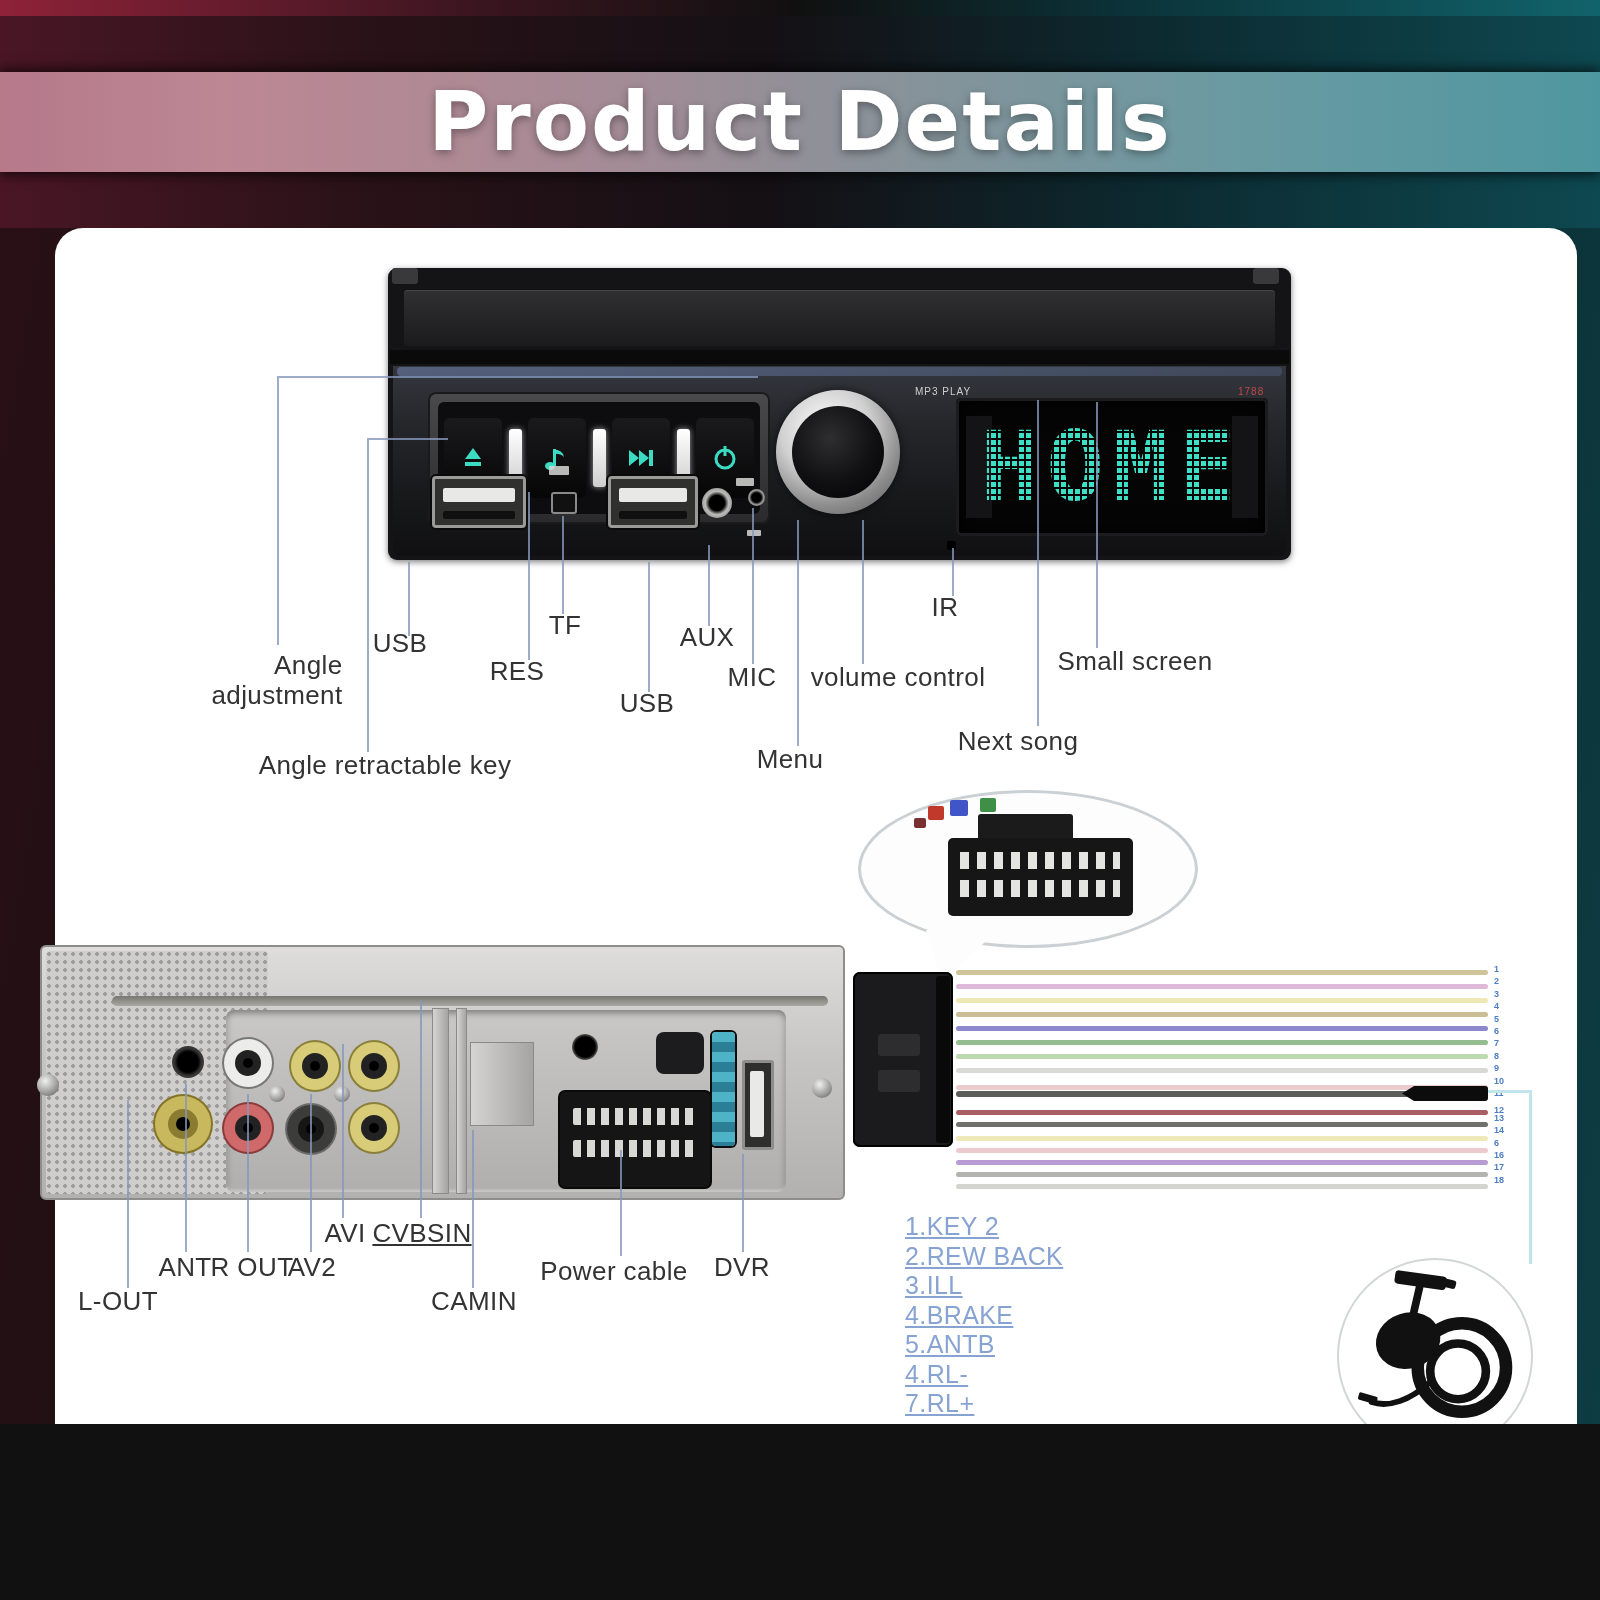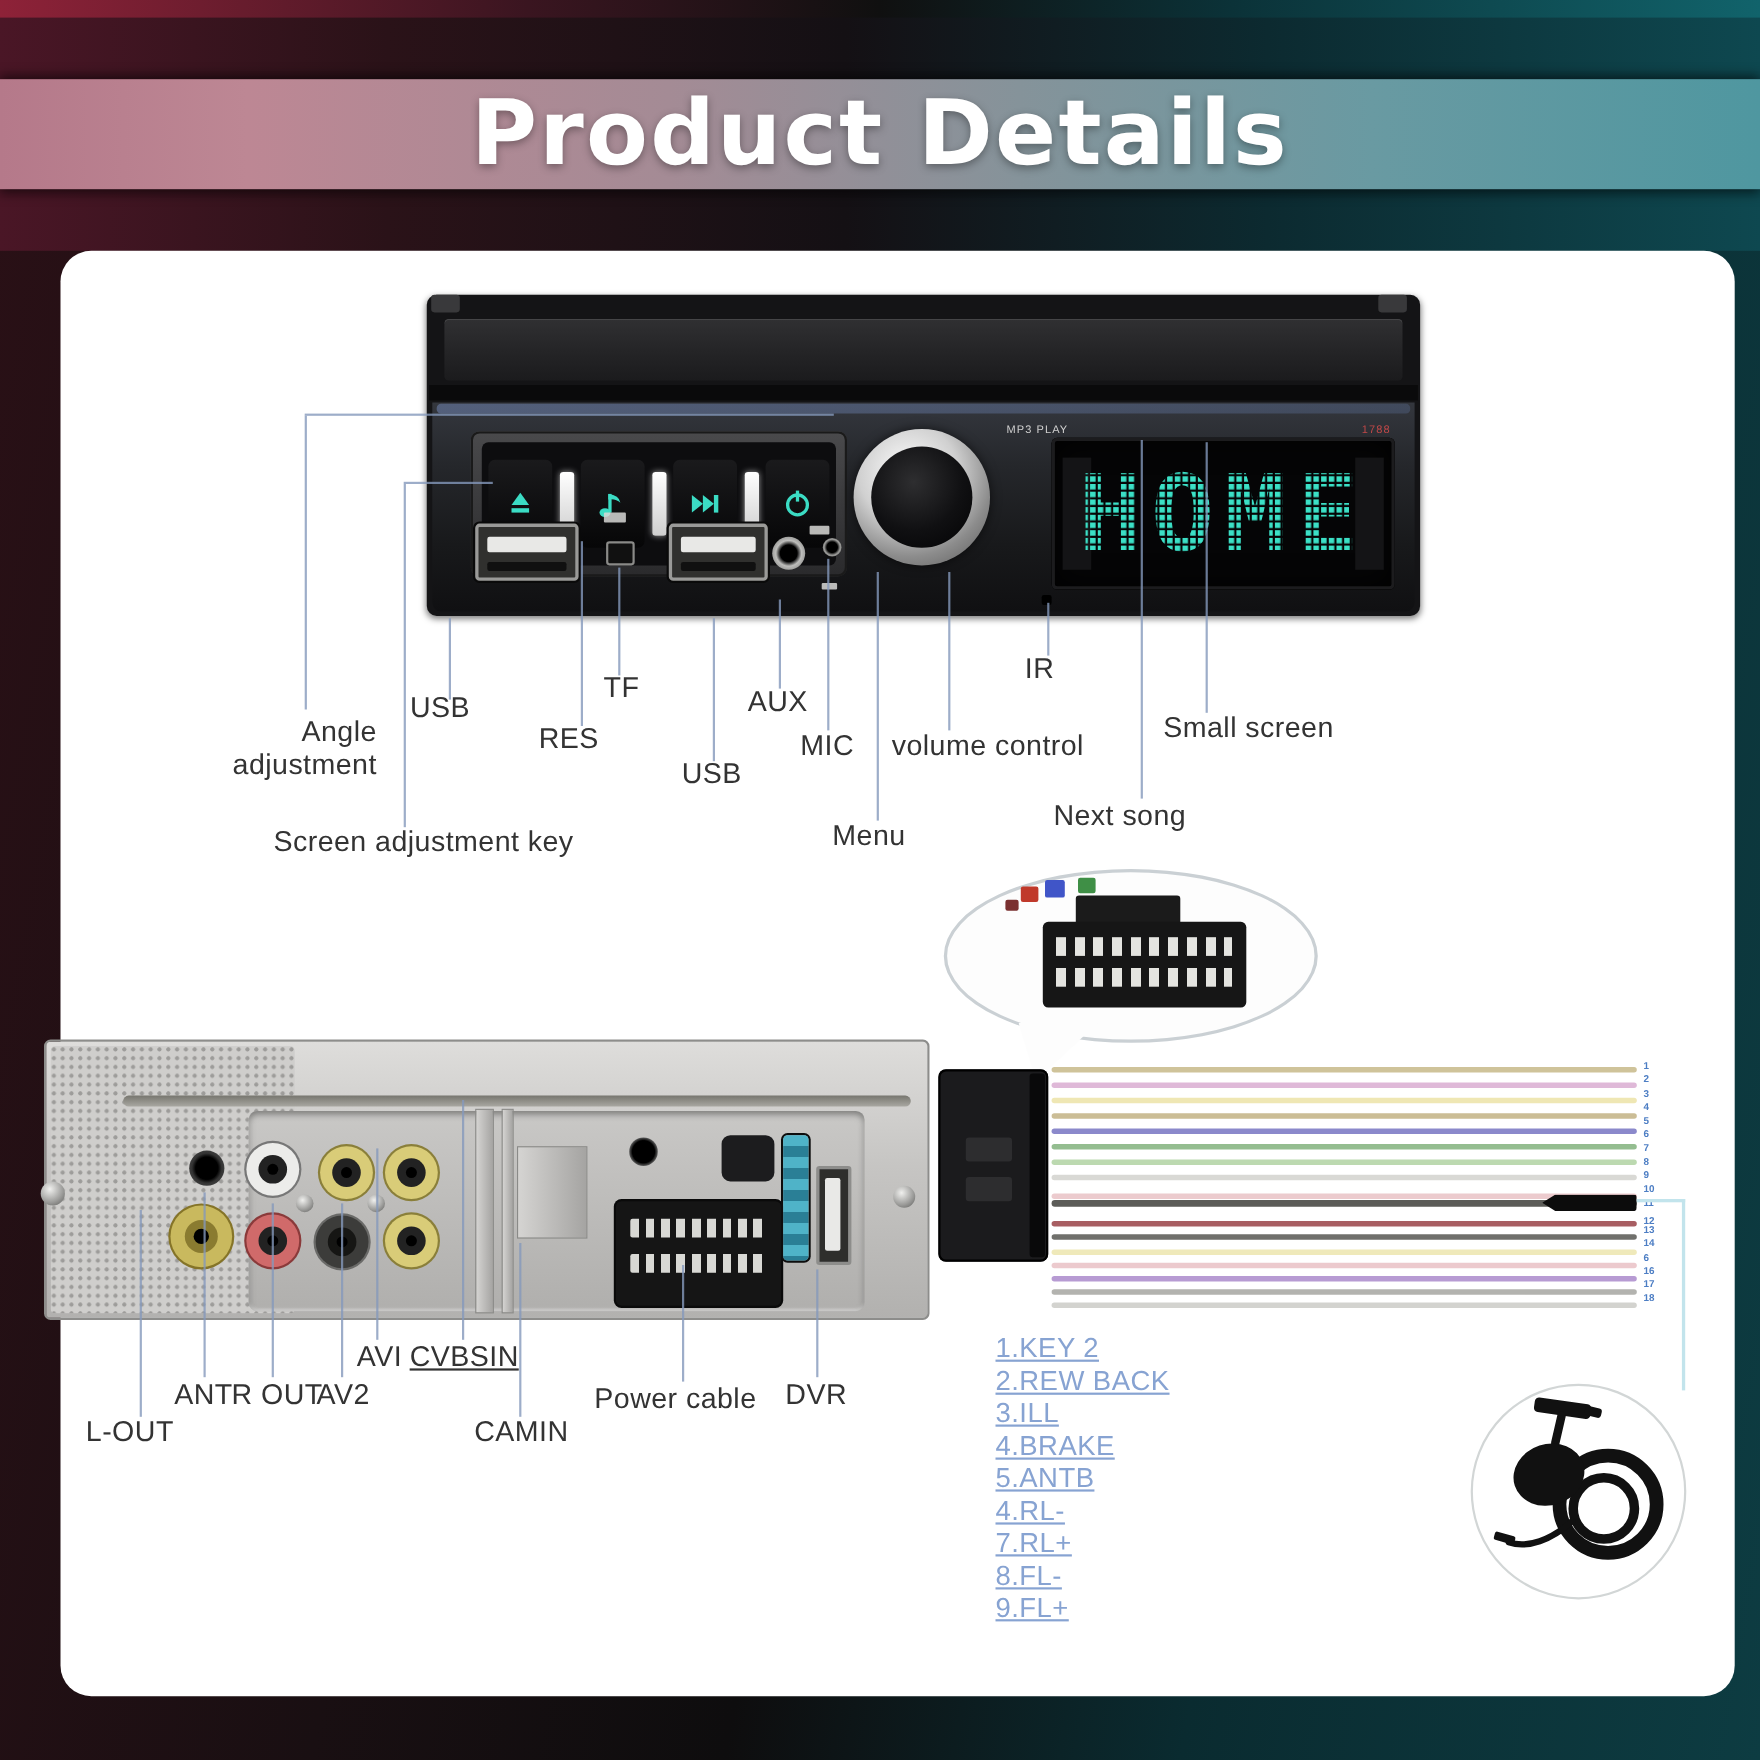--- a/index.html
+++ b/index.html
@@ -1,17 +1,17 @@
 <!DOCTYPE html>
 <html><head>
 <meta charset="utf-8">
 <style>
   html,body{margin:0;padding:0;background:#111;}
   #canvas{
-    position:relative;width:1600px;height:1600px;overflow:hidden;
+    position:relative;width:1600px;height:1424px;overflow:hidden;
     font-family:"Liberation Sans",sans-serif;
     background:linear-gradient(100deg,#2a1016 0%,#190f12 30%,#0e0d0e 50%,#0a2b30 72%,#0d3c42 100%);
   }
   .abs{position:absolute;}
   
   .top-bg{left:0;top:0;width:1600px;height:228px;
     background:linear-gradient(90deg,#4a1626 0%,#2a1218 22%,#141014 48%,#0c2a30 72%,#0e4850 100%);}
   .top-glow{left:0;top:0;width:1600px;height:16px;
     background:linear-gradient(90deg,#8e2238 0%,#3a1520 30%,#101010 50%,#0b3238 70%,#11636b 100%);}
   .banner{left:0;top:72px;width:1600px;height:100px;
@@ -231,21 +231,21 @@
   <div class="vline" style="left:862px;top:520px;height:144px;"></div>
   <div class="vline" style="left:952px;top:548px;height:48px;"></div>
   <div class="vline" style="left:1037px;top:400px;height:326px;"></div>
   <div class="vline" style="left:1096px;top:402px;height:246px;"></div>
 
   <div class="lbl lbl2" style="left:277px;top:650px;">
     <div>Angle</div>
     <div>adjustment</div>
   </div>
   <div class="lbl" style="left:400px;top:628px;">USB</div>
-  <div class="lbl" style="left:385px;top:750px;">Screen adjustment key</div>
+  <div class="lbl" style="left:385px;top:750px;">Angle retractable key</div>
   <div class="lbl" style="left:517px;top:656px;">RES</div>
   <div class="lbl" style="left:565px;top:610px;">TF</div>
   <div class="lbl" style="left:647px;top:688px;">USB</div>
   <div class="lbl" style="left:707px;top:622px;">AUX</div>
   <div class="lbl" style="left:752px;top:662px;">MIC</div>
   <div class="lbl" style="left:790px;top:744px;">Menu</div>
   <div class="lbl" style="left:898px;top:662px;">volume control</div>
   <div class="lbl" style="left:945px;top:592px;">IR</div>
   <div class="lbl" style="left:1018px;top:726px;">Next song</div>
   <div class="lbl" style="left:1135px;top:646px;">Small screen</div>

